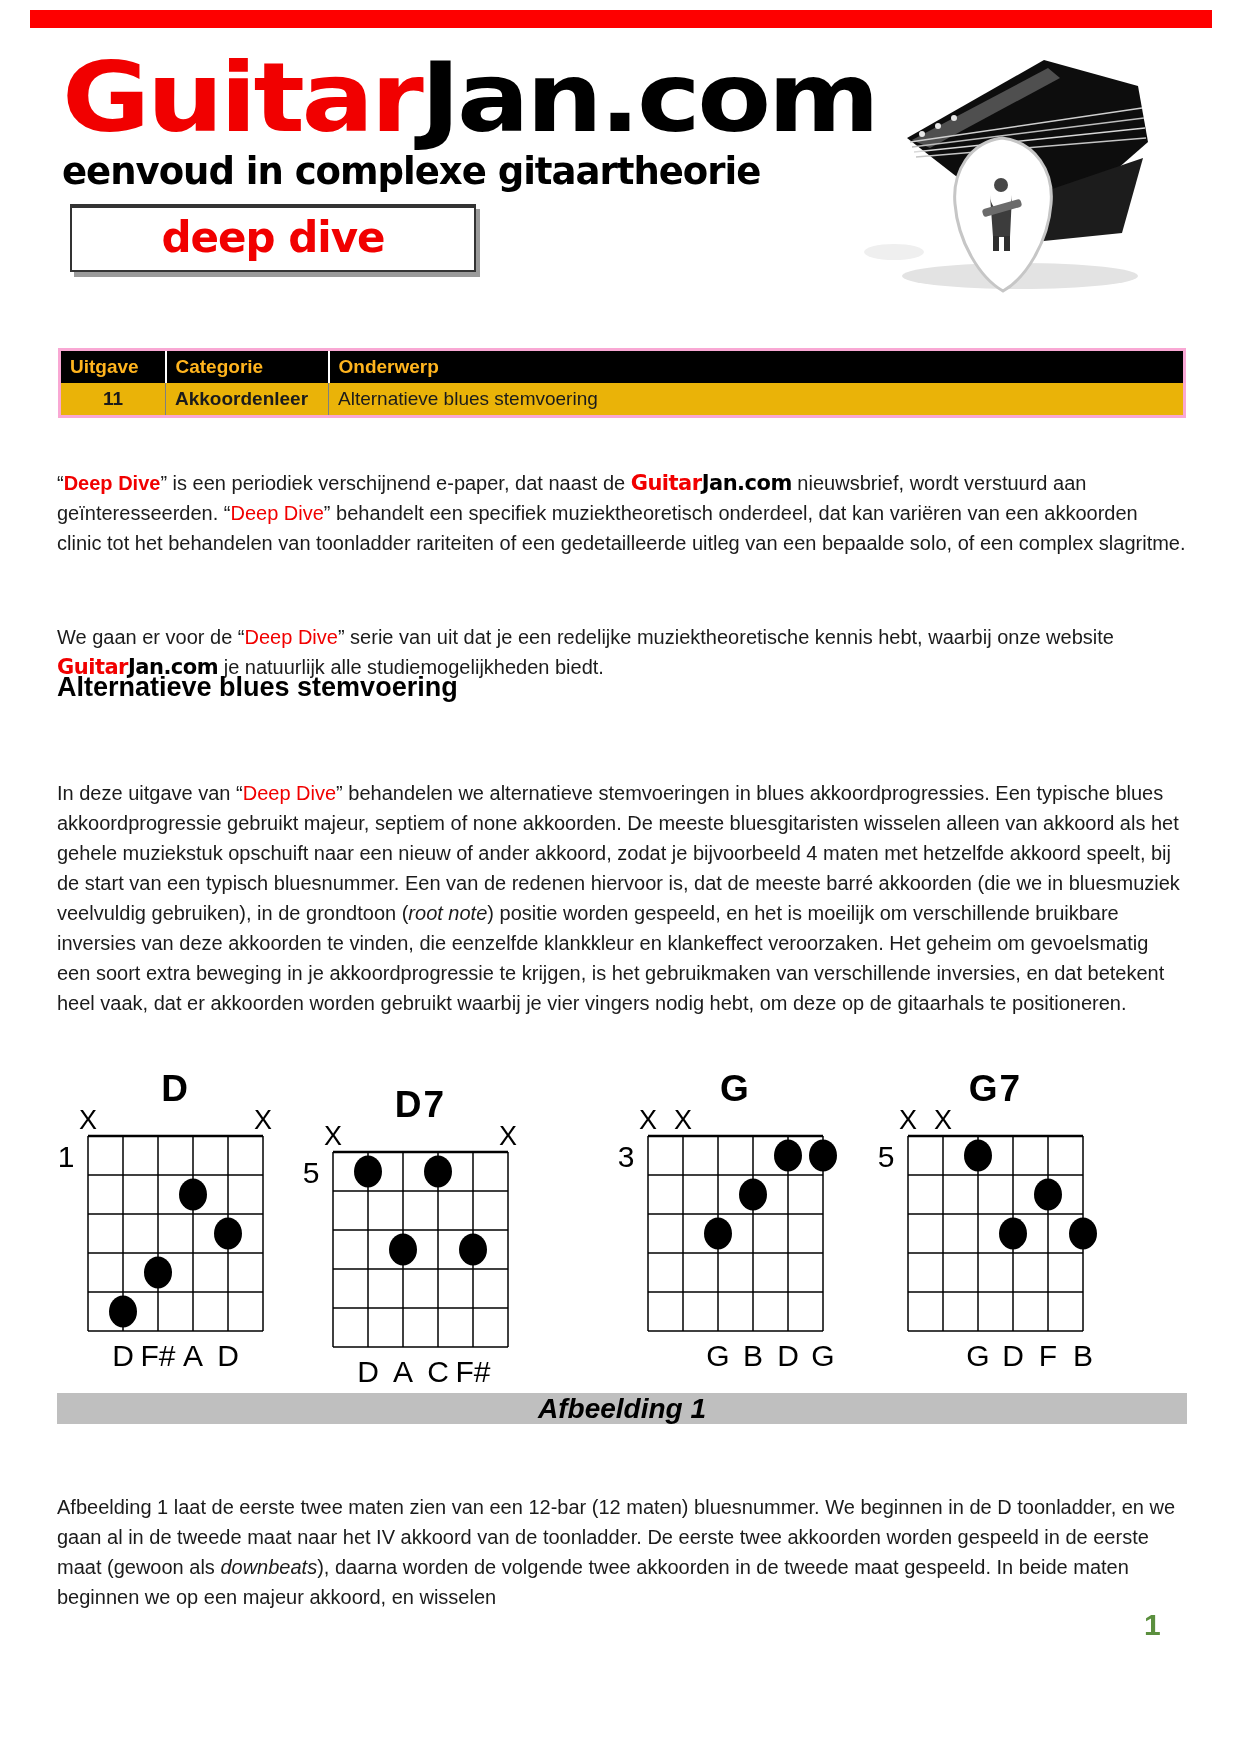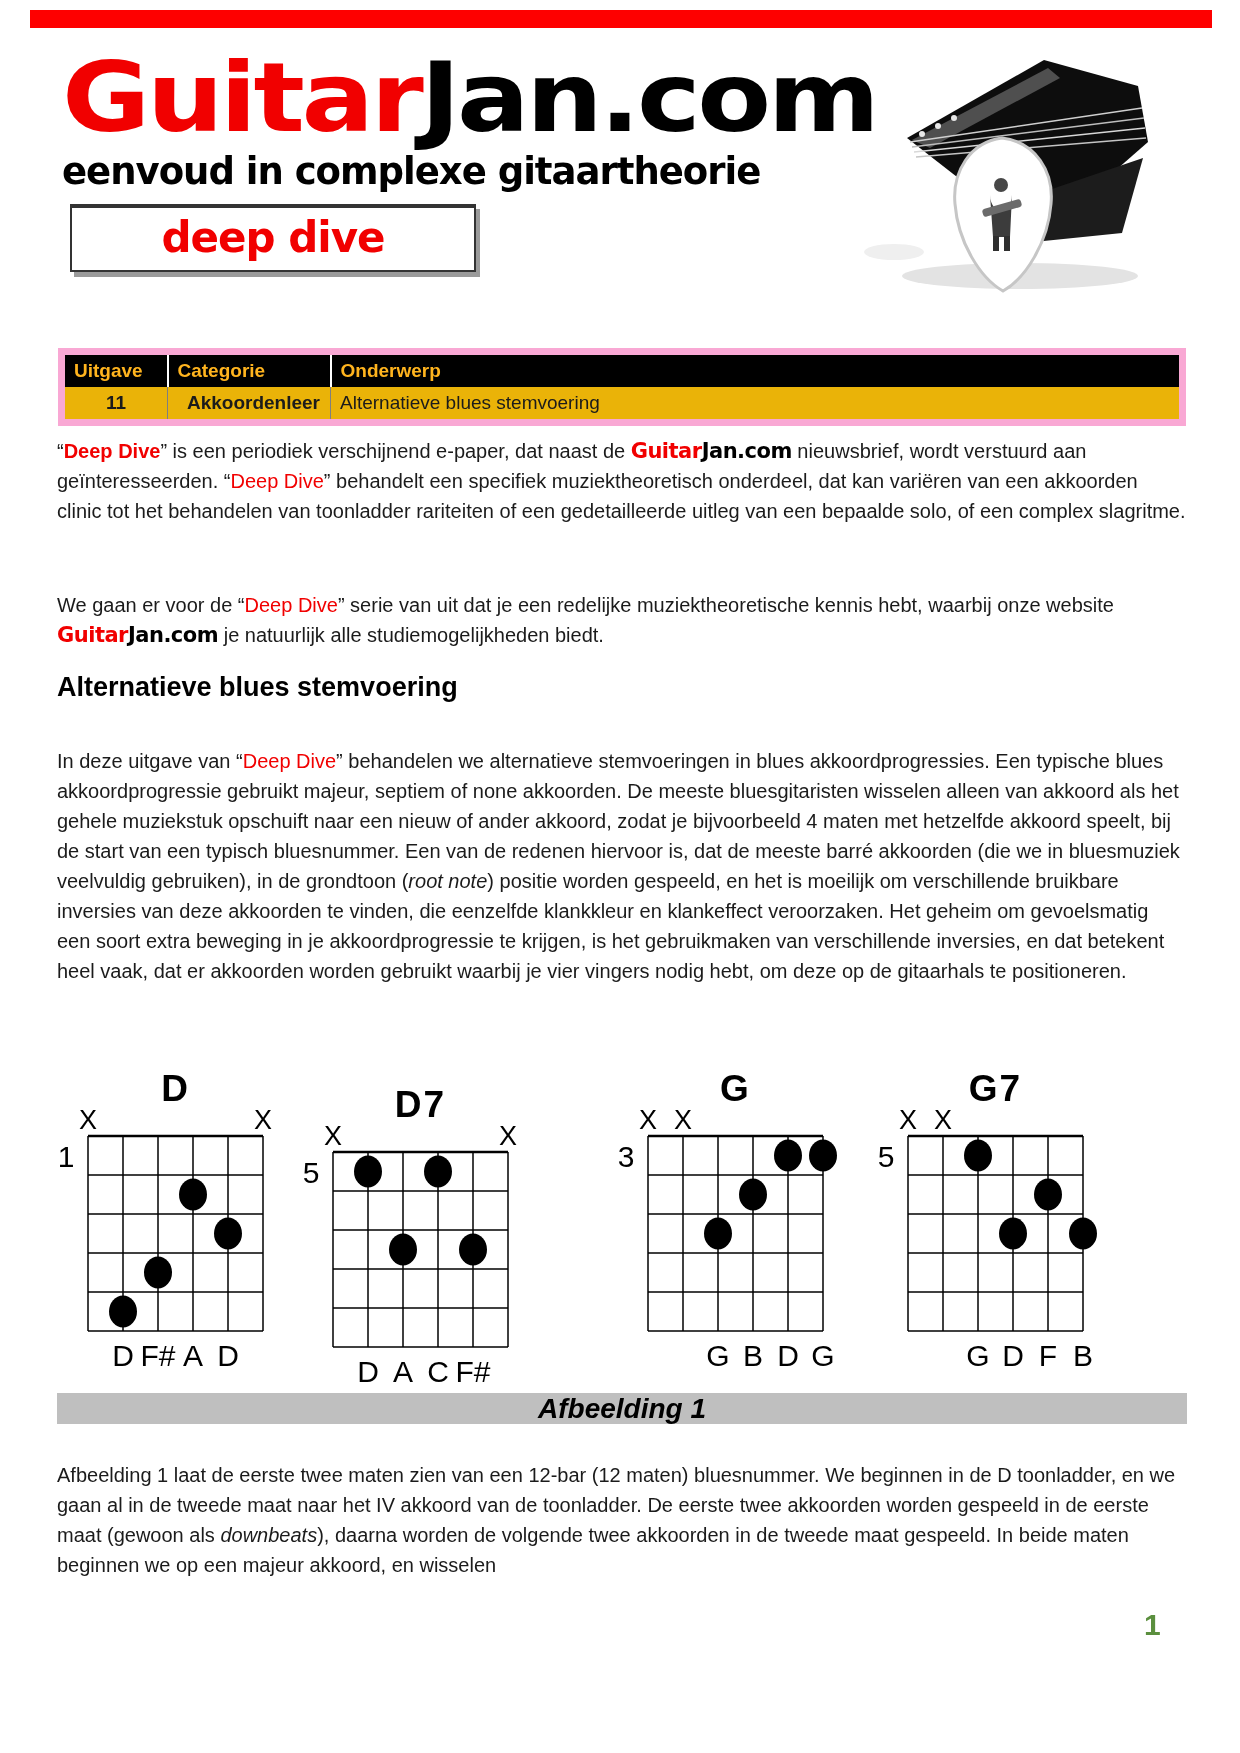--- a/index.html
+++ b/index.html
@@ -22,30 +22,30 @@
   .deepdive-box{left:70px;top:204px;width:402px;height:62px;background:#fff;
                 border:2px solid #333;border-top-width:4px;box-shadow:4px 5px 0 #9a9a9a;
                 text-align:center;}
   .deepdive-box span{font-family:"DejaVu Sans",sans-serif;font-weight:bold;font-size:42px;
                      color:#f10000;line-height:60px;letter-spacing:-1px;}
 
   .guitar-art{left:852px;top:46px;width:302px;height:252px;}
 
   
   .info-table{left:58px;top:348px;width:1128px;border-collapse:collapse;table-layout:fixed;
-              border:7px solid #f9a8d4;font-size:19px;}
+              border:3px solid #f9a8d4;font-size:19px;}
   .info-table th{background:#000;color:#ffb41e;font-weight:bold;text-align:left;
                  height:32px;padding:0 0 0 9px;border-left:2px solid #fff;}
   .info-table th:first-child{border-left:none;}
   .info-table td{height:32px;padding:0 0 0 9px;border-left:1px solid #7f7f7f;background:#eab308;}
   .info-table td:first-child{border-left:none;text-align:center;font-weight:bold;padding:0;}
-  .info-table td.cat{font-weight:bold;text-align:center;}
-
-  
-  .para{width:1130px;font-size:20px;line-height:30px;color:#1b1b1b;}
+  .info-table td.cat{font-weight:bold;}
+
+  
+  .para{width:1130px;font-size:20px;line-height:30px;color:#1b1b1b;margin-top:32px;}
   .para .red{color:#f10000;}
   .para .bold{font-weight:bold;}
   .para .italic{font-style:italic;text-align:right;}
   .inline-logo{font-family:"DejaVu Sans",sans-serif;font-weight:bold;font-size:21px;
                letter-spacing:-0.5px;white-space:nowrap;}
   .section-title{left:57px;top:672px;font-size:27px;font-weight:bold;color:#000;}
 
   
   .chord-block{width:245px;height:308px;}
   .caption-bar{left:57px;top:1393px;width:1130px;height:31px;background:#bfbfbf;

